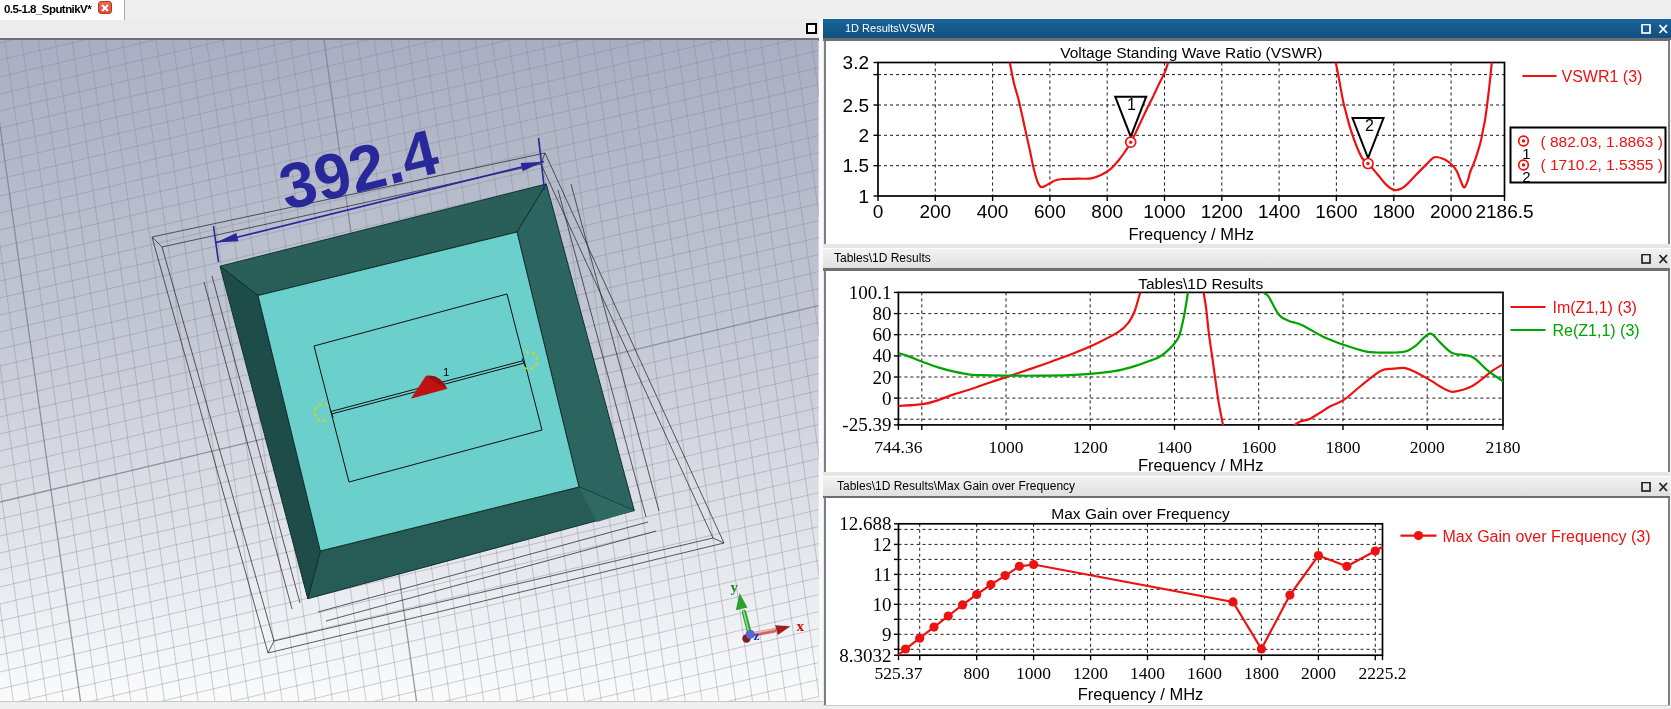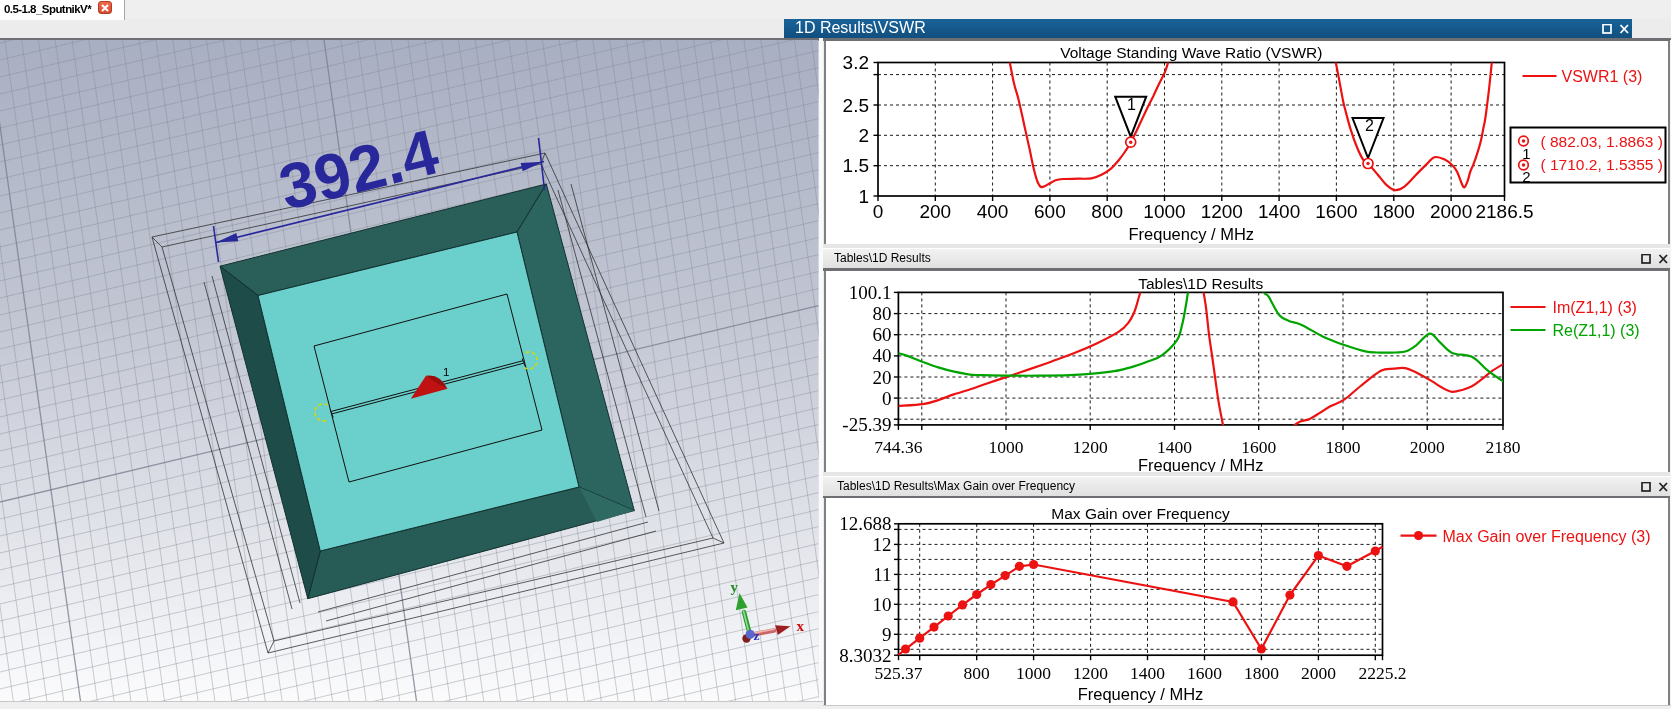--- a/index.html
+++ b/index.html
@@ -186,21 +186,21 @@
       <line x1="750" y1="593.6" x2="774" y2="589.3" stroke="#efb6b6" stroke-width="1.6"></line>
       <path d="M790.5,586.3 L775.2,585.3 L777.8,595.1 Z" fill="#9e1f1f"></path>
       <circle cx="746.5" cy="598.5" r="4.2" fill="#7e1e1e"></circle>
       <circle cx="750.2" cy="594.3" r="4.6" fill="#5868cf"></circle>
     </g>
     <text x="730.5" y="552" font-family="Liberation Serif" font-size="15" font-weight="bold" fill="#1d8c1d">y</text>
     <text x="796.5" y="590.5" font-family="Liberation Serif" font-size="15" font-weight="bold" fill="#cc1111">x</text>
     <text x="753.5" y="600" font-family="Liberation Serif" font-size="13.5" font-weight="bold" fill="#2233bb">z</text>
   </svg>
 <div class="abs" style="left:818.5px;top:19px;width:4.5px;height:690px;background:#fafafa"></div>
-<div class="abs" style="left:784px;top:19px;width:848px;height:18.5px;background:linear-gradient(#19639a,#114f7e);color:#fff;font-size:16px;line-height:18px;padding-left:11px">1D Results\VSWR<svg style="position:absolute;right:3px;top:5px" width="27" height="10" viewBox="0 0 27 10">
+<div class="abs" style="left:823px;top:19px;width:848px;height:18.5px;background:linear-gradient(#19639a,#114f7e);color:#fff;font-size:11px;line-height:18px;padding-left:22px">1D Results\VSWR<svg style="position:absolute;right:3px;top:5px" width="27" height="10" viewBox="0 0 27 10">
       <rect x="1" y="0.5" width="8" height="8.5" fill="none" stroke="#fff" stroke-width="1.7"></rect>
       <path d="M18.5,1 L26,9 M26,1 L18.5,9" stroke="#fff" stroke-width="1.8" fill="none"></path>
     </svg></div>
 <div class="abs" style="left:823px;top:37.5px;width:848px;height:3px;background:#6e6f72"></div>
 <div class="abs" style="left:823.5px;top:40.5px;width:846px;height:203.5px;background:#fff;border-left:2px solid #7d8084;border-right:2px solid #7d8084"></div>
 <div class="abs" style="left:823px;top:244px;width:848px;height:4px;background:#e6e6e6"></div>
 <div class="abs" style="left:823px;top:248px;width:848px;height:20px;background:linear-gradient(#f2f2f2,#e0e0e0);color:#000;font-size:12px;line-height:19px;padding-left:11px;border-top:1px solid #fff">Tables\1D Results<svg style="position:absolute;right:3px;top:5px" width="27" height="10" viewBox="0 0 27 10">
       <rect x="1" y="0.5" width="8" height="8.5" fill="none" stroke="#222" stroke-width="1.7"></rect>
       <path d="M18.5,1 L26,9 M26,1 L18.5,9" stroke="#222" stroke-width="1.8" fill="none"></path>
     </svg></div>

